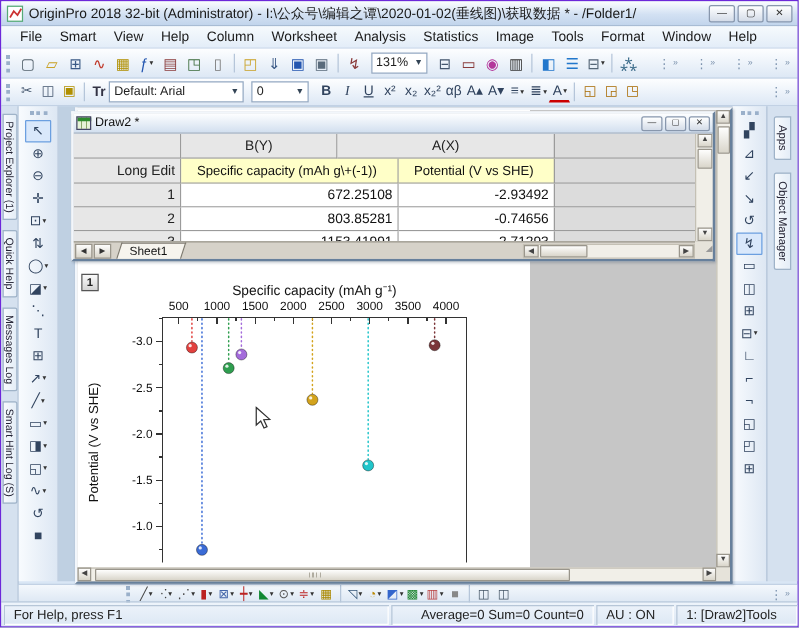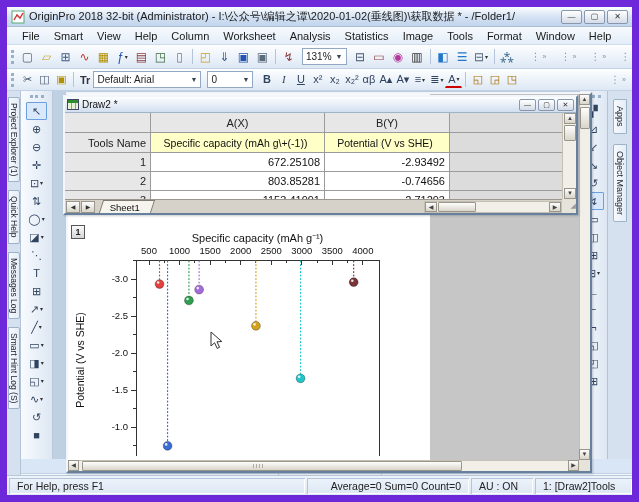--- a/index.html
+++ b/index.html
@@ -1,18 +1,18 @@
 <!DOCTYPE html>
 <html><head>
 <meta charset="utf-8">
 <style>
   *{margin:0;padding:0;box-sizing:border-box;}
   html,body{background:#9aa7b8;}
   body{font-family:"Liberation Sans",sans-serif;}
-  #app{position:relative;width:639px;height:502px;background:#d9e6f5;overflow:hidden;font-size:11px;color:#111;border:7px solid #6d28d9;}
+  #app{position:relative;width:639px;height:502px;background:#d9e6f5;overflow:hidden;font-size:11px;color:#111;border:1px solid #6d28d9;}
 
   
   .titlebar{position:absolute;left:0;top:0;right:0;height:20px;background:linear-gradient(#fbfdff,#d3e1f3 55%,#c2d5ec);display:flex;align-items:center;padding:0 4px;border-bottom:1px solid #a8bcd4;}
   .title-text{margin-left:4px;font-size:11px;white-space:nowrap;overflow:hidden;flex:1;color:#1a1a1a;}
   .winbtns{display:flex;gap:2px;}
   .winbtn{width:21px;height:14px;background:linear-gradient(#ffffff,#d4dce8);border:1px solid #8897ad;border-radius:2px;font-size:8px;line-height:12px;text-align:center;color:#333;}
 
   
   .menubar{position:absolute;top:20px;left:0;right:0;height:18px;display:flex;align-items:center;background:linear-gradient(#f6fafd,#e3edf8);padding-left:8px;border-bottom:1px solid #cfdcec;}
   .menu-item{padding:1px 7px;font-size:11px;color:#1a1a1a;}
@@ -388,26 +388,26 @@
 
       <span class="ws-btn">—</span>
           <span class="ws-btn">▢</span>
           <span class="ws-btn">✕</span>
         </span>
     </div>
     <div class="ws-grid">
       <div class="ws-rows">
         <div class="ws-row hdr">
           <div class="cell rh"></div>
+          <div class="cell cb">B(Y)</div>
           <div class="cell ca">A(X)</div>
-          <div class="cell cb">B(Y)</div>
           <div class="cell fill"></div>
         </div>
         <div class="ws-row ln">
-          <div class="cell rh">Tools Name</div>
+          <div class="cell rh">Long Edit</div>
           <div class="cell ca">Specific capacity (mAh g\+(-1))</div>
           <div class="cell cb">Potential (V vs SHE)</div>
           <div class="cell fill"></div>
         </div>
         <div>
 
         <div class="ws-row">
             <div class="cell rh">1</div>
             <div class="cell ca">672.25108</div>
             <div class="cell cb">-2.93492</div>

